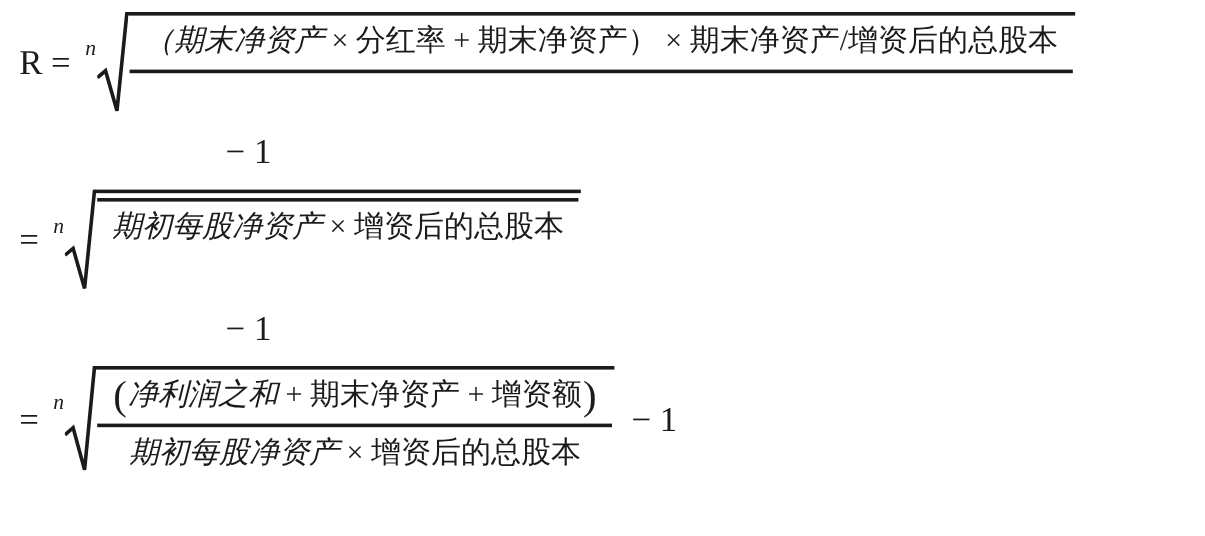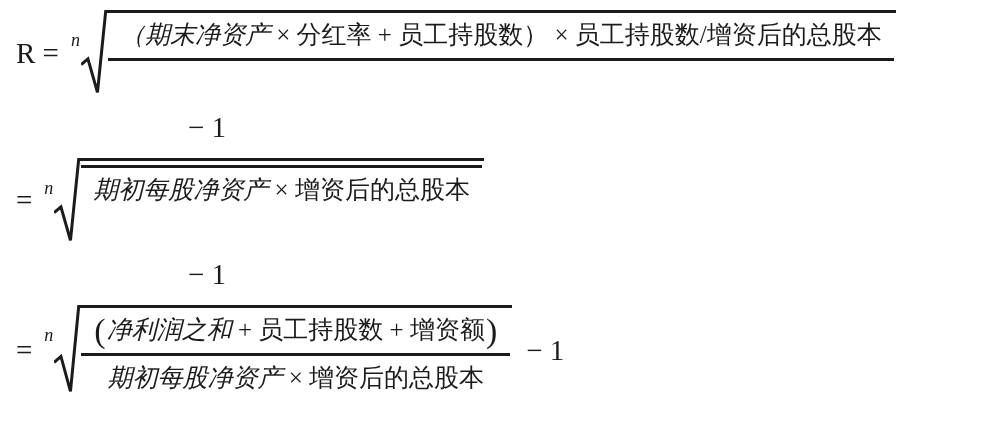--- a/index.html
+++ b/index.html
@@ -34,21 +34,21 @@
     <span class="lhs">R =</span>
     <span class="radical">
       <span class="idx">n</span>
       <span class="hookwrap">
         <svg viewBox="0 0 30 100" preserveAspectRatio="none" aria-hidden="true">
           <path d="M1.5 62 L8 56.5 L19 95 L28.5 1.5" fill="none" stroke="currentColor" stroke-width="3" vector-effect="non-scaling-stroke" stroke-linecap="square"></path>
         </svg>
       </span>
       <span class="rad-content">
         <span class="frac">
-          <span class="num"><span class="it">（期末净资产</span><span> × 分红率 + 员工持股数） × 员工持股数/增资后的总股本</span></span>
+          <span class="num"><span class="it">（期末净资产</span><span> × 分红率 + 期末净资产） × 期末净资产/增资后的总股本</span></span>
           <span class="bar"></span>
         </span>
       </span>
     </span>
 
   </div>
   <div class="cont-row">− 1</div>
 
   <div class="eq-row">
     <span class="lhs">=</span>
@@ -74,21 +74,21 @@
     <span class="lhs">=</span>
     <span class="radical">
       <span class="idx">n</span>
       <span class="hookwrap">
         <svg viewBox="0 0 30 100" preserveAspectRatio="none" aria-hidden="true">
           <path d="M1.5 62 L8 56.5 L19 95 L28.5 1.5" fill="none" stroke="currentColor" stroke-width="3" vector-effect="non-scaling-stroke" stroke-linecap="square"></path>
         </svg>
       </span>
       <span class="rad-content">
         <span class="frac">
-          <span class="num"><span class="bp">(</span><span class="it">净利润之和</span><span> + 员工持股数 + 增资额</span><span class="bp">)</span></span>
+          <span class="num"><span class="bp">(</span><span class="it">净利润之和</span><span> + 期末净资产 + 增资额</span><span class="bp">)</span></span>
           <span class="bar"></span>
           <span class="den"><span class="it">期初每股净资产</span><span> × 增资后的总股本</span></span>
         </span>
       </span>
     </span>
     <span class="trail">− 1</span>
   </div>
 
 </div>
 

